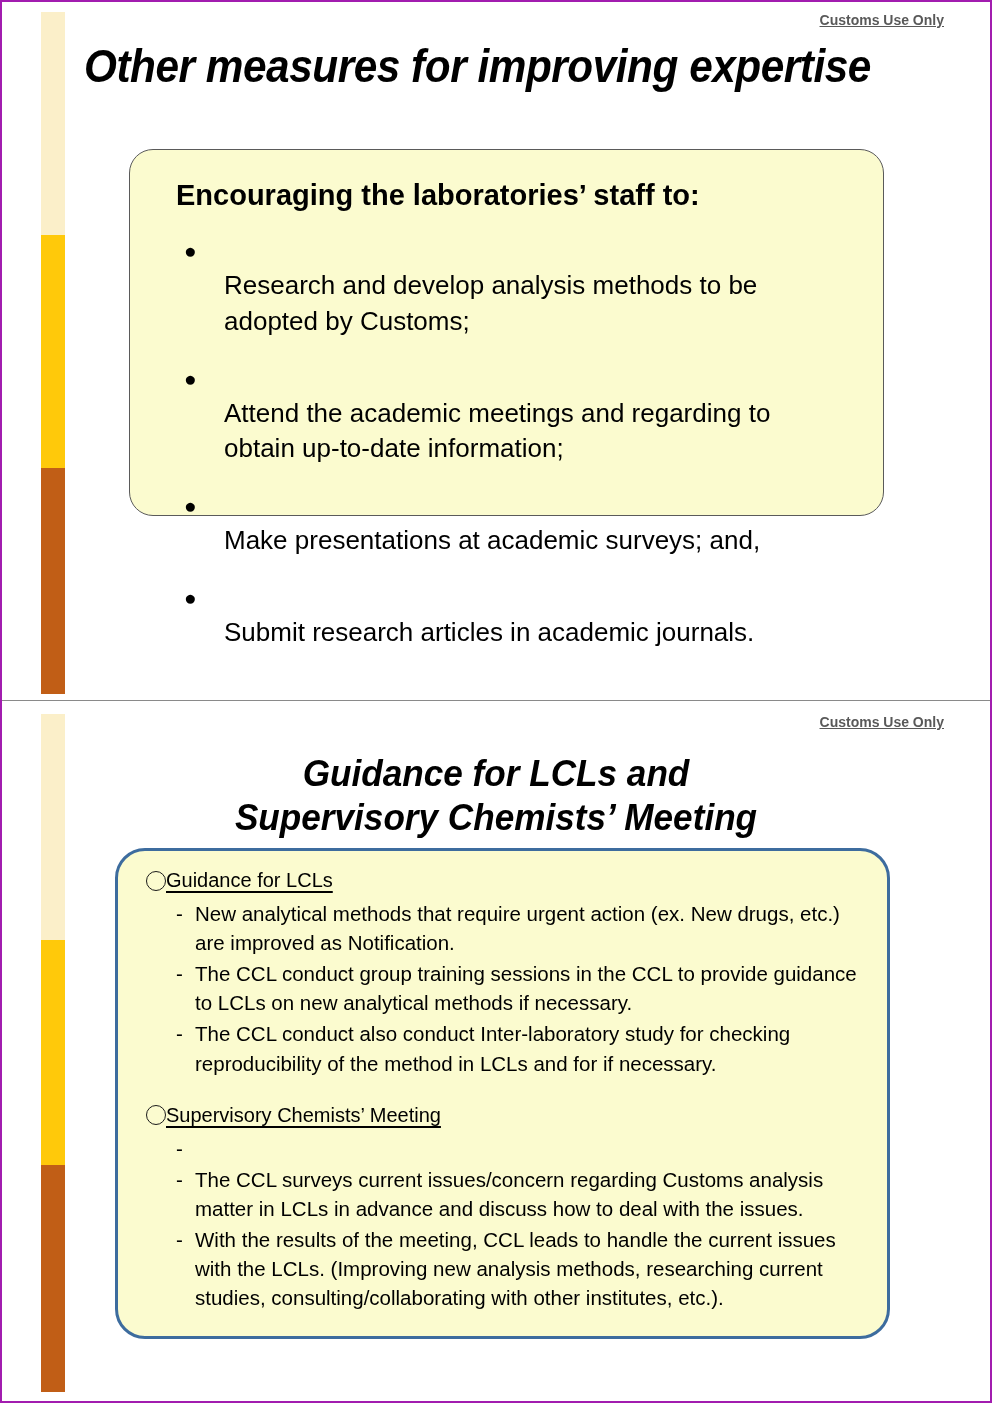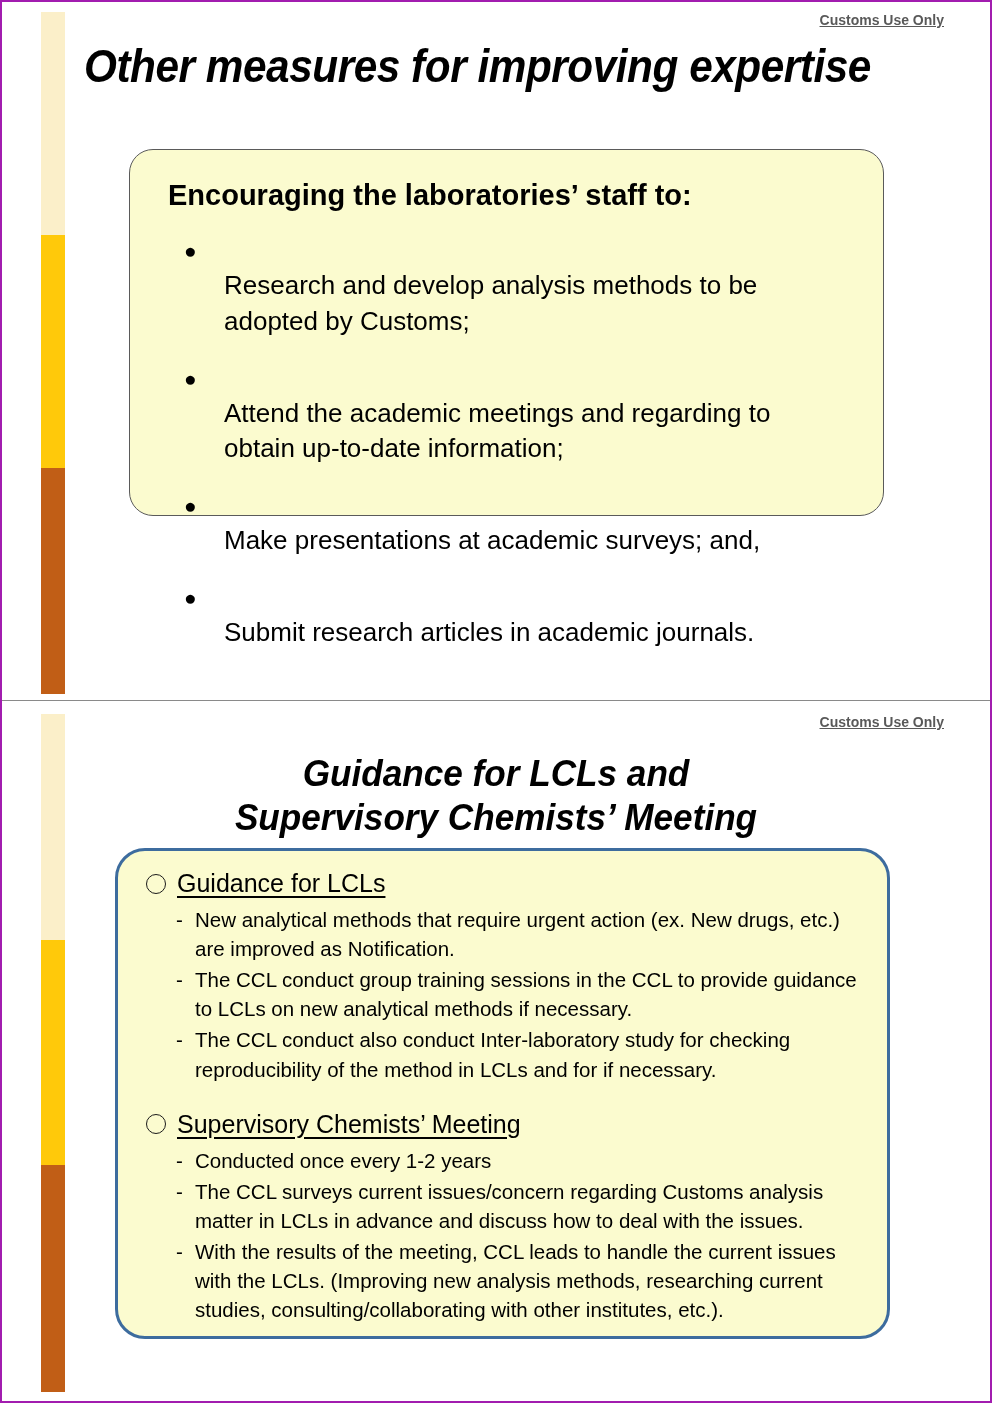--- a/index.html
+++ b/index.html
@@ -56,21 +56,21 @@
     width:755px; height:367px;
     background:#FBFBCF;
     border:1.5px solid #5a5a5a;
     border-radius:24px;
     padding:26px 36px 0 30px;
   }
   .box1-heading {
     font-size:29px;
     font-weight:bold;
     line-height:1.2;
-    margin:2px 0 20px 8px;
+    margin:2px 0 20px 16px;
   }
   .bullet-row {
     display:flex;
     margin:0 0 21px 24px;
     font-size:26px;
     line-height:1.38;
   }
   .bullet-dot {
     flex:none;
     width:40px;
@@ -99,22 +99,21 @@
     left:113px; top:146px;
     width:775px; height:491px;
     background:#FBFBCF;
     border:3px solid #3D6C9E;
     border-radius:30px;
     padding:14px 24px 0 26px;
   }
   .sec-head {
     display:flex;
     align-items:center;
-    gap:11px;
-    font-size:25px;
+    font-size:20px;
     margin:4px 0 7px 2px;
   }
   .sec-head.second { margin-top:26px; }
   .circle-marker {
     flex:none;
     width:20px; height:20px;
     border:1.5px solid #1a1a1a;
     border-radius:50%;
     background:transparent;
   }
@@ -207,21 +206,20 @@
         <span class="item-dash">-</span>
         <div class="item-text">The CCL conduct also conduct Inter-laboratory study for checking reproducibility of the method in LCLs and for if necessary.</div>
       </div>
 
       <div class="sec-head second">
         <span class="circle-marker"></span>
         <span class="sec-title">Supervisory Chemists’ Meeting</span>
       </div>
       <div class="item">
         <span class="item-dash">-</span>
-        <div class="item-text">Conducted once every 1-2 years</div>
       </div>
       <div class="item">
         <span class="item-dash">-</span>
         <div class="item-text">The CCL surveys current issues/concern regarding Customs analysis matter in LCLs in advance and discuss how to deal with the issues.</div>
       </div>
       <div class="item">
         <span class="item-dash">-</span>
         <div class="item-text">With the results of the meeting, CCL leads to handle the current issues with the LCLs. (Improving new analysis methods, researching current studies, consulting/collaborating with other institutes, etc.).</div>
       </div>
     </div>

